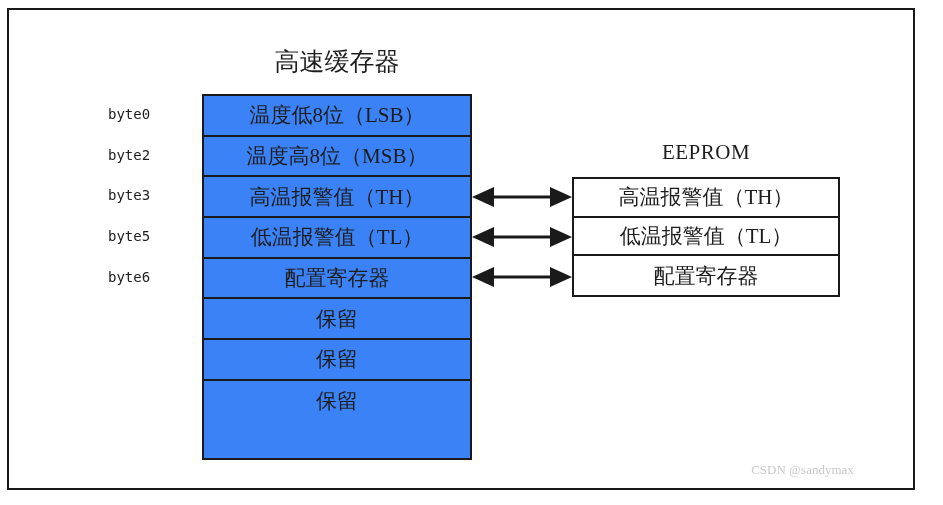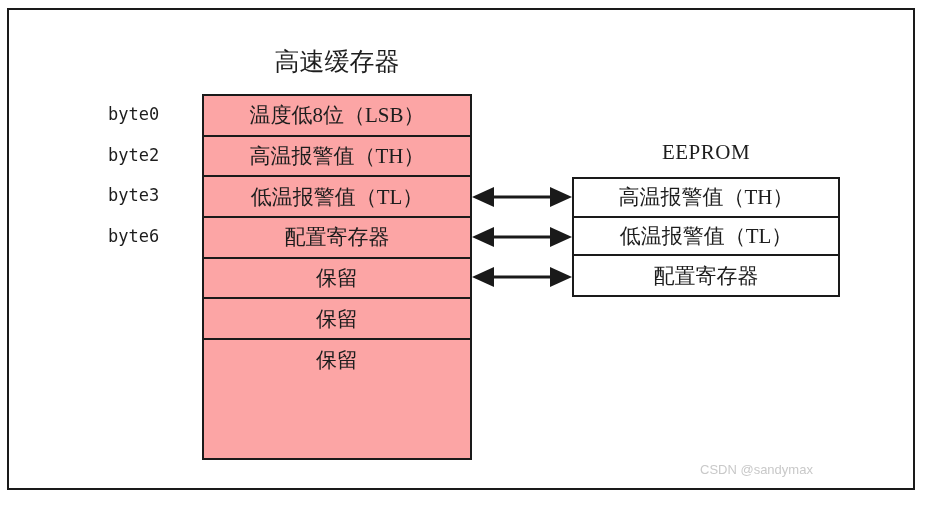--- a/index.html
+++ b/index.html
@@ -58,34 +58,34 @@
     position: absolute;
     left: 108px;
     top: 94px;
     width: 88px;
   }
   .byte-label {
     height: 40.7px;
     line-height: 40.7px;
     text-align: left;
     font-family: "DejaVu Sans Mono", "Liberation Mono", monospace;
-    font-size: 17px;
+    font-size: 14px;
     color: #1d1d1d;
     white-space: nowrap;
   }
   
   #cache-table {
     position: absolute;
     left: 202px;
     top: 94px;
     width: 270px;
     height: 366px;
     border: 2px solid #1a1a1a;
     box-sizing: border-box;
-    background: #fca5a5;
+    background: #3b82f6;
   }
   #cache-table .row {
     height: 40.67px;
     box-sizing: border-box;
     border-bottom: 2px solid #1a1a1a;
     display: flex;
     align-items: center;
     justify-content: center;
     font-size: 21px;
     color: #1d1d1d;
@@ -130,45 +130,47 @@
   }
   .connector svg {
     display: block;
   }
   
   #watermark {
     position: absolute;
     left: 700px;
     top: 462px;
     width: 205px;
-    text-align: left;
-    font-family: Liberation Sans, sans-serif;
+    text-align: center;
+    font-family: Liberation Serif, serif;
     font-size: 13px;
     color: #c9c9c9;
     white-space: nowrap;
   }
 </style>
 </head>
 <body>
 
 <div id="canvas">
 
   <div id="outer-frame"></div>
 
   <div class="diagram-title" id="cache-title">高速缓存器</div>
 
   <div id="byte-labels">
     <div class="byte-label">byte0</div>
     <div class="byte-label">byte2</div>
     <div class="byte-label">byte3</div>
+    <div class="byte-label">byte5</div>
     <div class="byte-label">byte6</div>
   </div>
 
   <div id="cache-table">
     <div class="row">温度低8位（LSB）</div>
+    <div class="row">温度高8位（MSB）</div>
     <div class="row">高温报警值（TH）</div>
     <div class="row">低温报警值（TL）</div>
     <div class="row">配置寄存器</div>
     <div class="row">保留</div>
     <div class="row">保留</div>
     <div class="row">保留</div>
   </div>
 
   <div class="diagram-title" id="eeprom-title">EEPROM</div>
 

